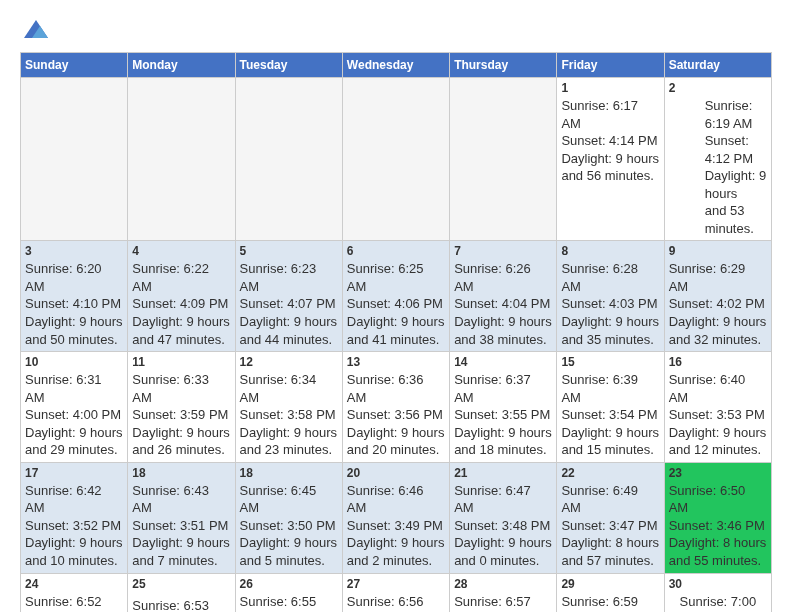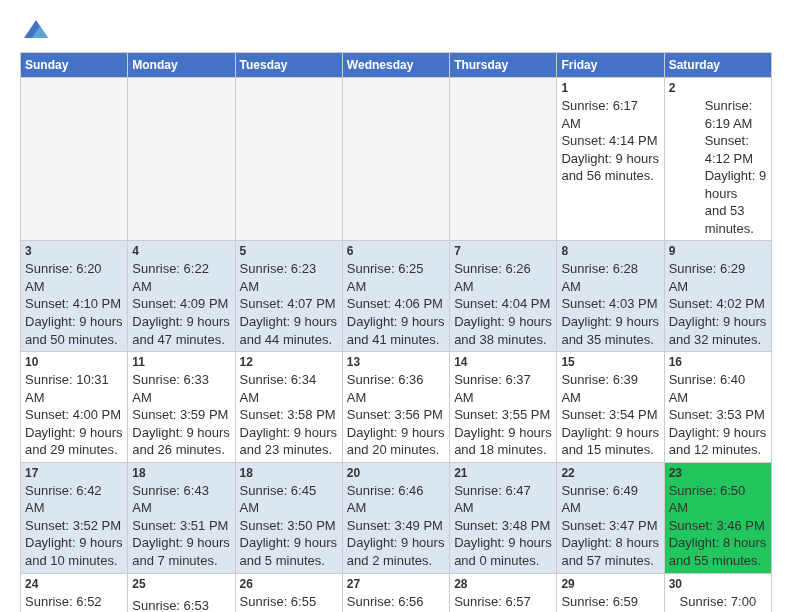--- a/index.html
+++ b/index.html
@@ -197,21 +197,21 @@
             <span class="day-num">9</span>
             <div class="day-info" style="white-space: pre-line;">Sunrise: 6:29 AM
 Sunset: 4:02 PM
 Daylight: 9 hours
 and 32 minutes.</div>
           </td>
         </tr>
         <tr>
           <td>
             <span class="day-num">10</span>
-            <div class="day-info" style="white-space: pre-line;">Sunrise: 10:31 AM
+            <div class="day-info" style="white-space: pre-line;">Sunrise: 6:31 AM
 Sunset: 4:00 PM
 Daylight: 9 hours
 and 29 minutes.</div>
           </td>
           <td>
             <span class="day-num">11</span>
             <div class="day-info" style="white-space: pre-line;">Sunrise: 6:33 AM
 Sunset: 3:59 PM
 Daylight: 9 hours
 and 26 minutes.</div>

